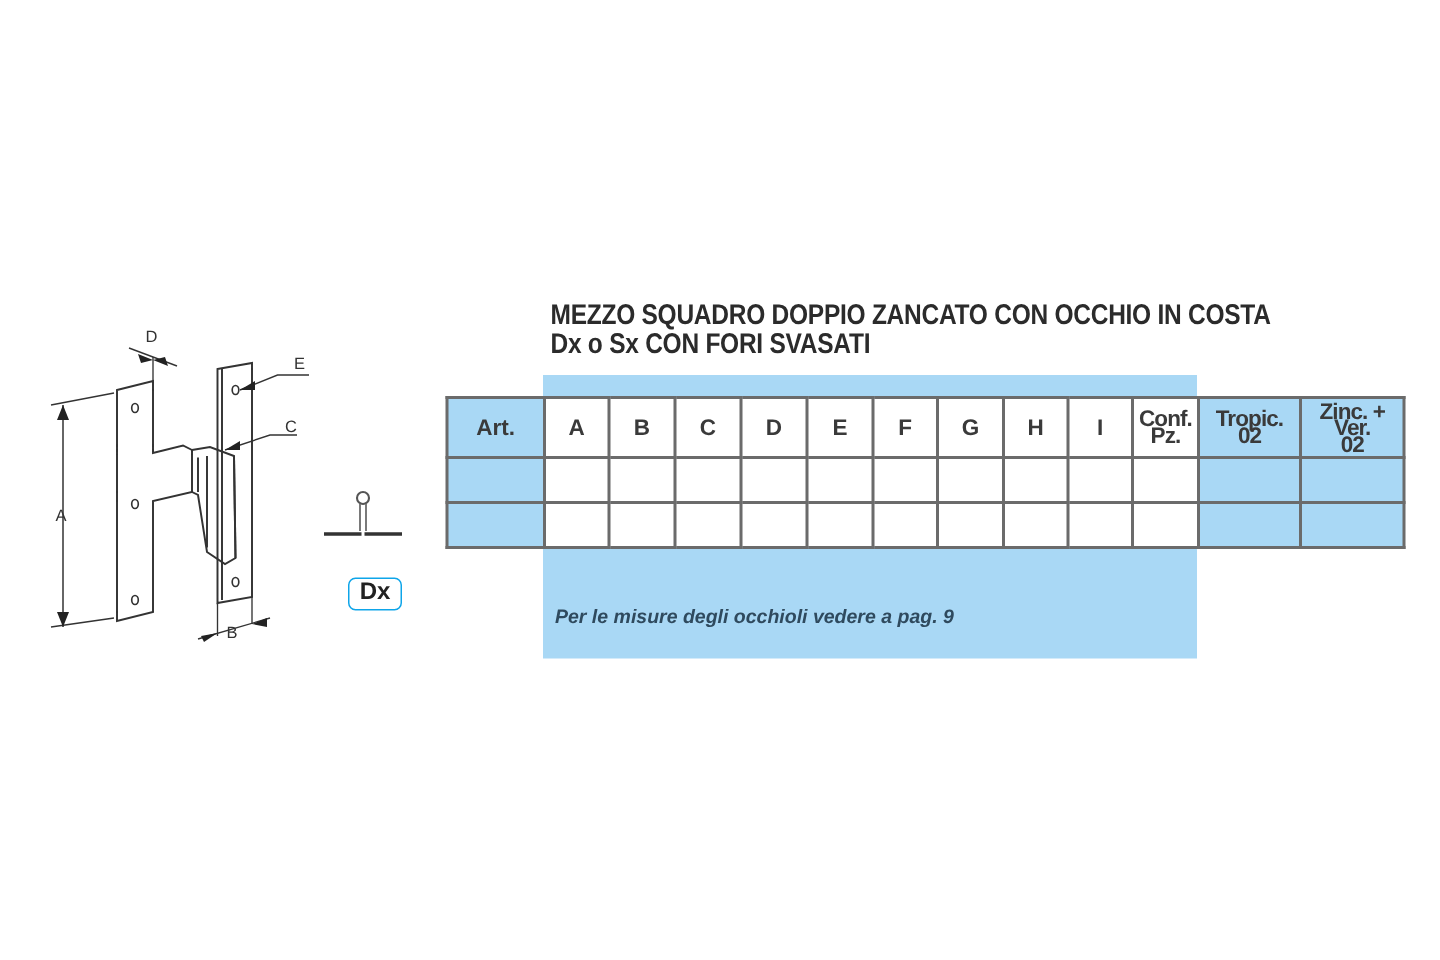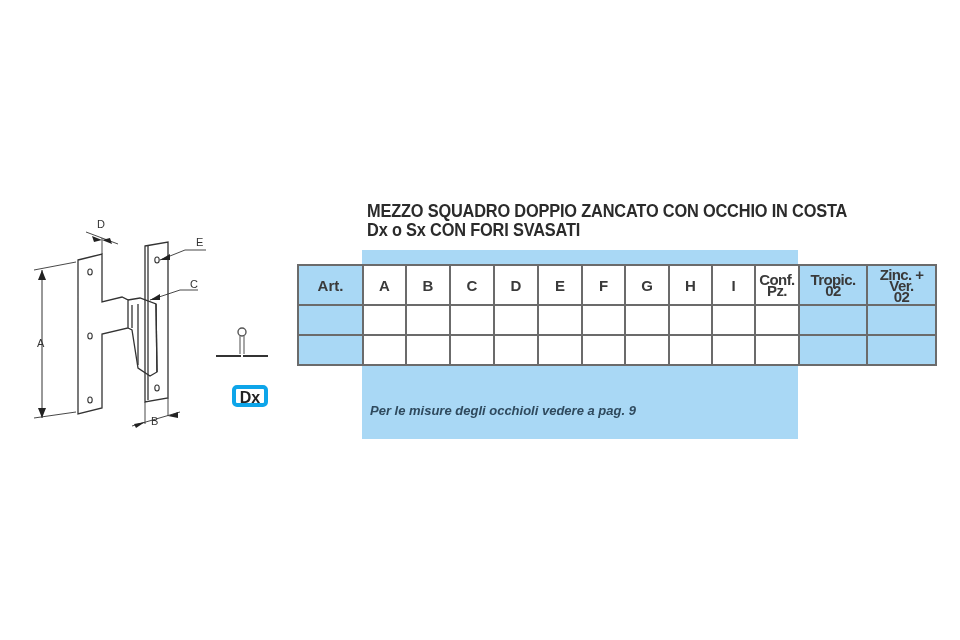--- a/index.html
+++ b/index.html
@@ -38,21 +38,21 @@
   table.spec td.small span { display:block; }
   table.spec td.conf-val { font-weight:bold; color:#333; }
   .note {
     position:absolute; left:370px; top:403px;
     font-style:italic; font-weight:bold; font-size:13px; color:#2f4a5e;
   }
   .drawing { position:absolute; left:20px; top:200px; width:200px; height:240px; }
   .symbol { position:absolute; left:212px; top:320px; width:60px; height:50px; }
   .dx-badge {
     position:absolute; left:232px; top:385px; width:36px; height:22px;
-    border:4px solid #0ea5e9; border-radius:5px; box-sizing:border-box;
+    border:1px solid #0ea5e9; border-radius:5px; box-sizing:border-box;
     font-weight:bold; font-size:16px; line-height:18px; text-align:center; color:#222;
   }
 </style>
 </head>
 <body>
 
 <div class="title">
   <div>MEZZO SQUADRO DOPPIO ZANCATO CON OCCHIO IN COSTA</div>
   <div>Dx o Sx CON FORI SVASATI</div>
 </div>

